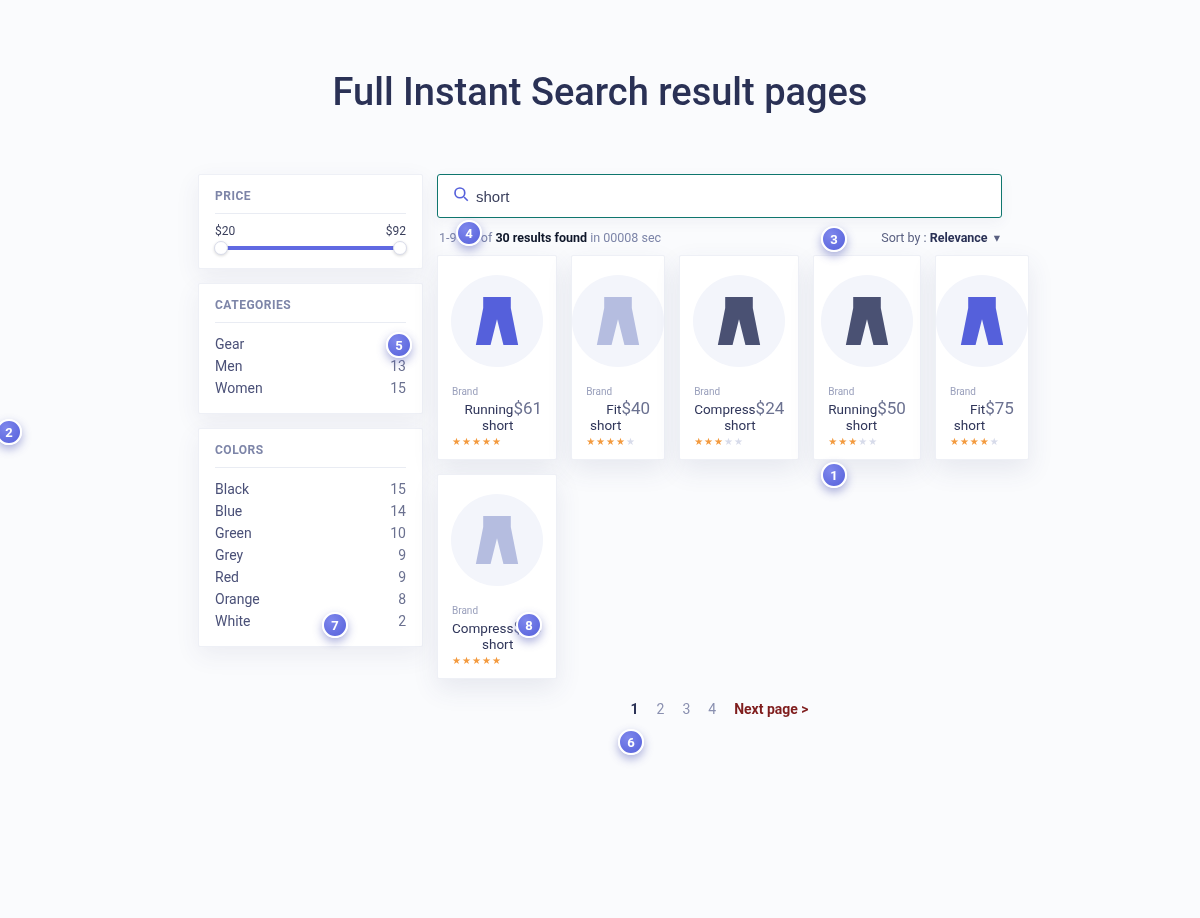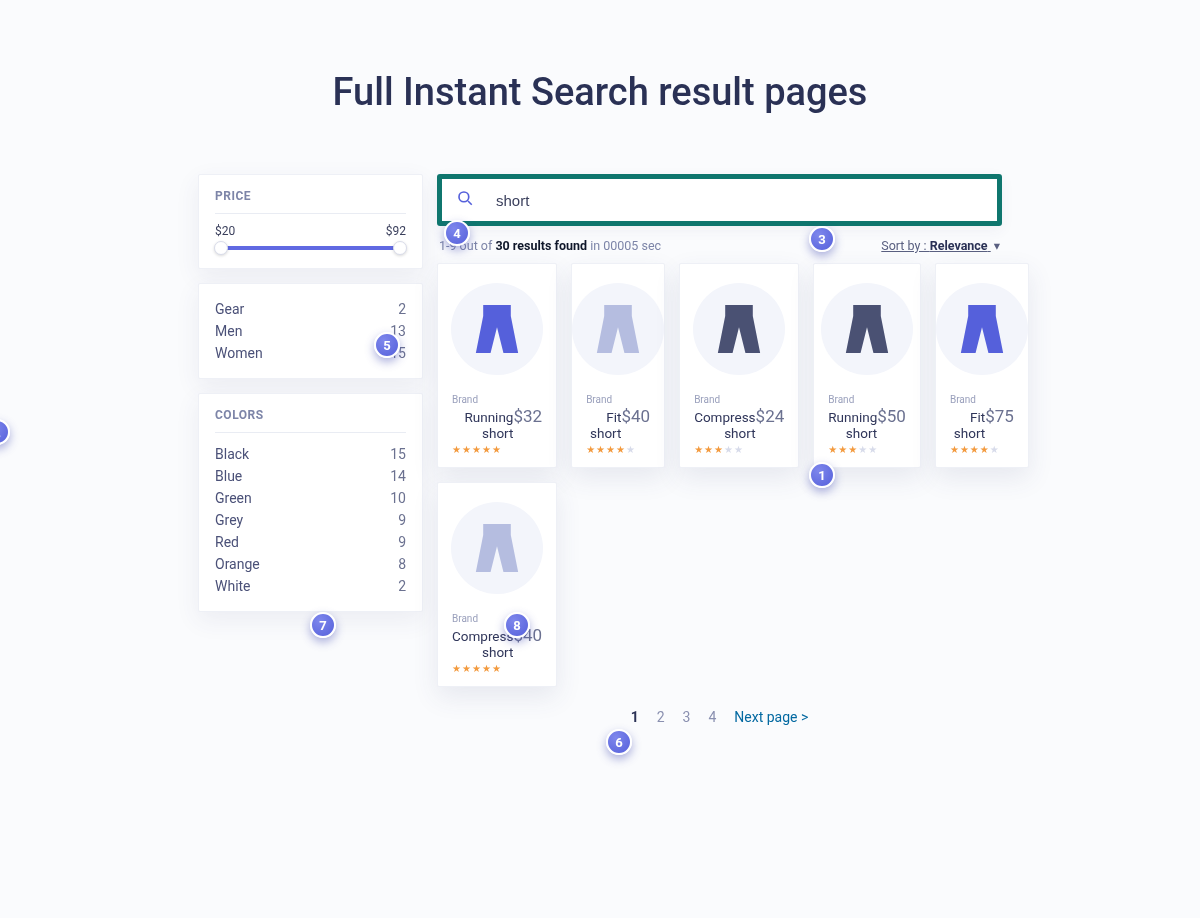--- a/index.html
+++ b/index.html
@@ -4,21 +4,21 @@
 <style>
 * { box-sizing: border-box; margin: 0; padding: 0; }
 body {
   font-family: -apple-system, BlinkMacSystemFont, "Segoe UI", Roboto, sans-serif;
   background: #fafbfd;
   color: #3a3f5c;
   width: 1200px;
   height: 918px;
   overflow: hidden;
 }
-.wrapper { padding: 70px 4px 0; }
+.wrapper { padding: 70px 16px 0; }
 .hero { text-align: center; max-width: 960px; margin: 0 auto 60px; }
 .hero h1 { font-size: 38px; font-weight: 500; color: #2a3155; margin-bottom: 22px; }
 .hero p { font-size: 24px; color: #4b5178; font-weight: 400; line-height: 1.4; }
 
 .demo { display: flex; gap: 14px; justify-content: center; position: relative; }
 .sidebar { width: 225px; display: flex; flex-direction: column; gap: 14px; }
 .panel {
   background: #fff;
   border: 1px solid #eef0f6;
   border-radius: 2px;
@@ -27,30 +27,30 @@
 }
 .panel-title { font-size: 12px; font-weight: 700; color: #7d85a8; letter-spacing: 0.5px; border-bottom: 1px solid #e9ecf3; padding-bottom: 10px; margin-bottom: 10px; }
 .price-range { display: flex; justify-content: space-between; font-size: 12px; color: #3a3f5c; margin-bottom: 6px; }
 .slider-track { position: relative; height: 4px; background: #6069e2; border-radius: 2px; margin: 8px 6px 4px; }
 .slider-knob { position: absolute; top: -5px; width: 14px; height: 14px; background: #fff; border: 1px solid #d9dcea; border-radius: 50%; box-shadow: 0 1px 3px rgba(0,0,0,0.15); }
 .facet-row { display: flex; justify-content: space-between; font-size: 14px; color: #4b5178; padding: 3px 0; }
 .facet-row .count { color: #6b7190; }
 
 .main { width: 565px; position: relative; }
 .search-bar {
-  display: flex; align-items: center; gap: 22px;
-  background: #fff; border: 5px solid #0f766e; border-radius: 3px;
+  display: flex; align-items: center; gap: 6px;
+  background: #fff; border: 1px solid #0f766e; border-radius: 3px;
   padding: 10px 14px; box-shadow: 0 4px 14px rgba(60,70,120,0.06);
 }
 .search-bar svg { width: 18px; height: 18px; }
 .search-input { border: none; outline: none; font-size: 15px; color: #3a3f5c; flex: 1; background: transparent; }
 
 .meta-row { display: flex; justify-content: space-between; align-items: center; font-size: 12.5px; color: #7d85a8; margin: 12px 2px 10px; }
 .meta-row .left b { color: #0f172a; font-weight: 700; }
-.sort { color: #5a6081; text-decoration: underline; }
+.sort { color: #5a6081; }
 .sort b { color: #2a3155; font-weight: 700; }
 .sort .chev { display: inline-block; margin-left: 3px; }
 
 .grid { display: grid; grid-template-columns: repeat(5, 1fr); gap: 14px; }
 .card {
   background: #fff; border: 1px solid #eef0f6; border-radius: 2px;
   box-shadow: 0 10px 26px rgba(60,70,120,0.10);
   padding: 0 0 12px; text-align: left; position: relative;
 }
 .thumb { height: 130px; display: flex; align-items: center; justify-content: center; }
@@ -61,21 +61,21 @@
 .brand { font-size: 10px; color: #9aa0bc; margin-bottom: 1px; }
 .name-price { display: flex; justify-content: space-between; align-items: baseline; }
 .name { font-size: 13.5px; color: #30365a; text-align: right; }
 .price { font-size: 17px; color: #6b7190; }
 .stars { margin-top: 3px; font-size: 10px; letter-spacing: 1px; }
 .stars .on { color: #f39a3e; }
 .stars .off { color: #d7dbea; }
 
 .pagination { display: flex; gap: 18px; justify-content: center; align-items: center; font-size: 14px; margin-top: 22px; color: #8a90b0; }
 .pagination .pg.active { color: #2a3155; font-weight: 700; }
-.pagination .next { color: #0369a1; font-weight: 400; }
+.pagination .next { color: #7f1d1d; font-weight: 700; }
 
 .badge {
   position: absolute; width: 26px; height: 26px; border-radius: 50%;
   background: radial-gradient(circle at 35% 30%, #7e87ec, #5560db);
   color: #fff; font-weight: 700; font-size: 13px;
   display: flex; align-items: center; justify-content: center;
   box-shadow: 0 4px 10px rgba(70,80,180,0.45); border: 2px solid #fff;
   z-index: 20;
 }
 </style>
@@ -96,20 +96,21 @@
           <span>$20</span>
           <span>$92</span>
         </div>
         <div class="slider-track">
           <div class="slider-knob" style="left:-7px"></div>
           <div class="slider-knob" style="right:-7px"></div>
         </div>
       </div>
 
       <div class="panel">
+        <div class="panel-title">CATEGORIES</div>
         <div id="cat-list">
             <div class="facet-row">
               <span>Gear</span>
               <span class="count">2</span>
             </div>
             <div class="facet-row">
               <span>Men</span>
               <span class="count">13</span>
             </div>
             <div class="facet-row">
@@ -162,42 +163,42 @@
               <line x1="16" y1="16" x2="21" y2="21"></line>
             </svg>
         </span>
         <span style="display:flex;align-items:center">
           <input class="search-input" value="short" style="">
         </span>
       </div>
 
       <div class="meta-row">
         <span class="left">
-          <span>1-9 out of </span><b>30 results found</b><span> in 00005 sec</span>
+          <span>1-9 out of </span><b>30 results found</b><span> in 00008 sec</span>
         </span>
         <span class="sort">
           <span>Sort by : </span><b>Relevance</b>
           <span class="chev">▾</span>
         </span>
       </div>
 
       <div class="grid" id="grid">
           <div class="card">
     <div class="thumb">
       <div class="circ">
                 <div class="pants"><svg viewBox="0 0 50 60">
                     <path d="M10 4 h30 v12 l8 40 h-16 l-7 -28 l-7 28 h-16 l8 -40 z" fill="#5560db"></path>
                   </svg></div>
               </div>
     </div>
     <div class="card-body">
       <div class="brand">Brand</div>
       <div class="name-price">
         <span class="name">Running short</span>
-        <span class="price">$32</span>
+        <span class="price">$61</span>
       </div>
       <div class="stars"><span class="on">★</span><span class="on">★</span><span class="on">★</span><span class="on">★</span><span class="on">★</span></div>
     </div>
           </div>
           <div class="card">
     <div class="thumb">
       <div class="circ">
                 <div class="pants"><svg viewBox="0 0 50 60">
                     <path d="M10 4 h30 v12 l8 40 h-16 l-7 -28 l-7 28 h-16 l8 -40 z" fill="#b5bde0"></path>
                   </svg></div>

